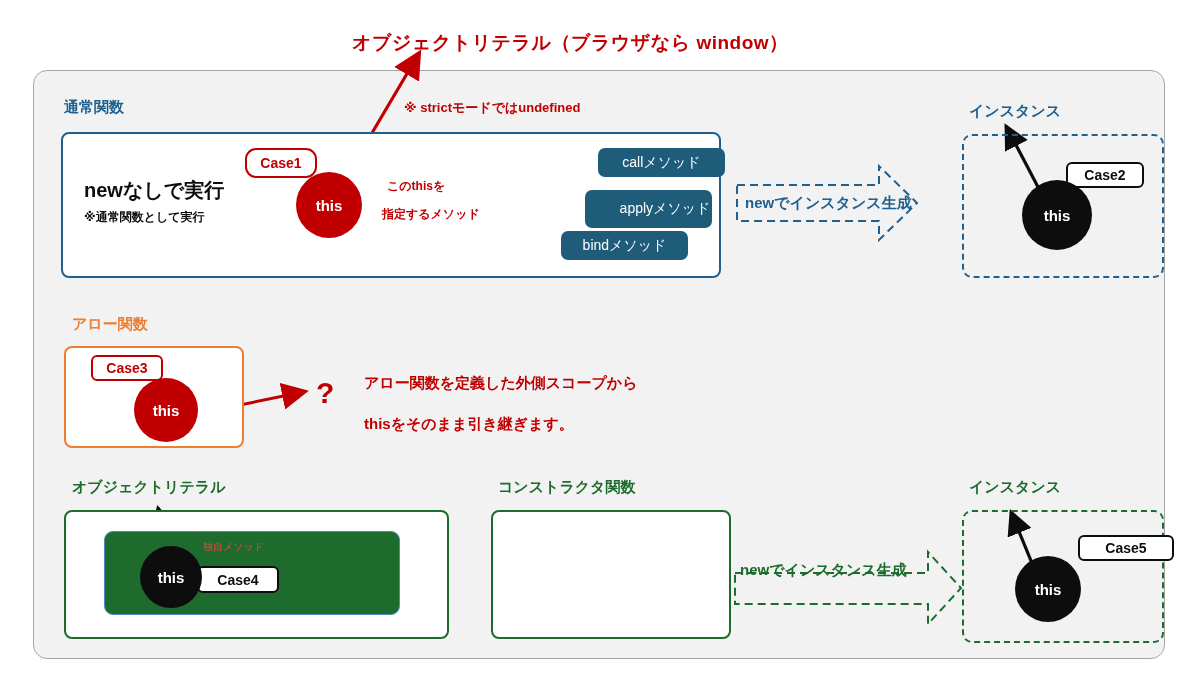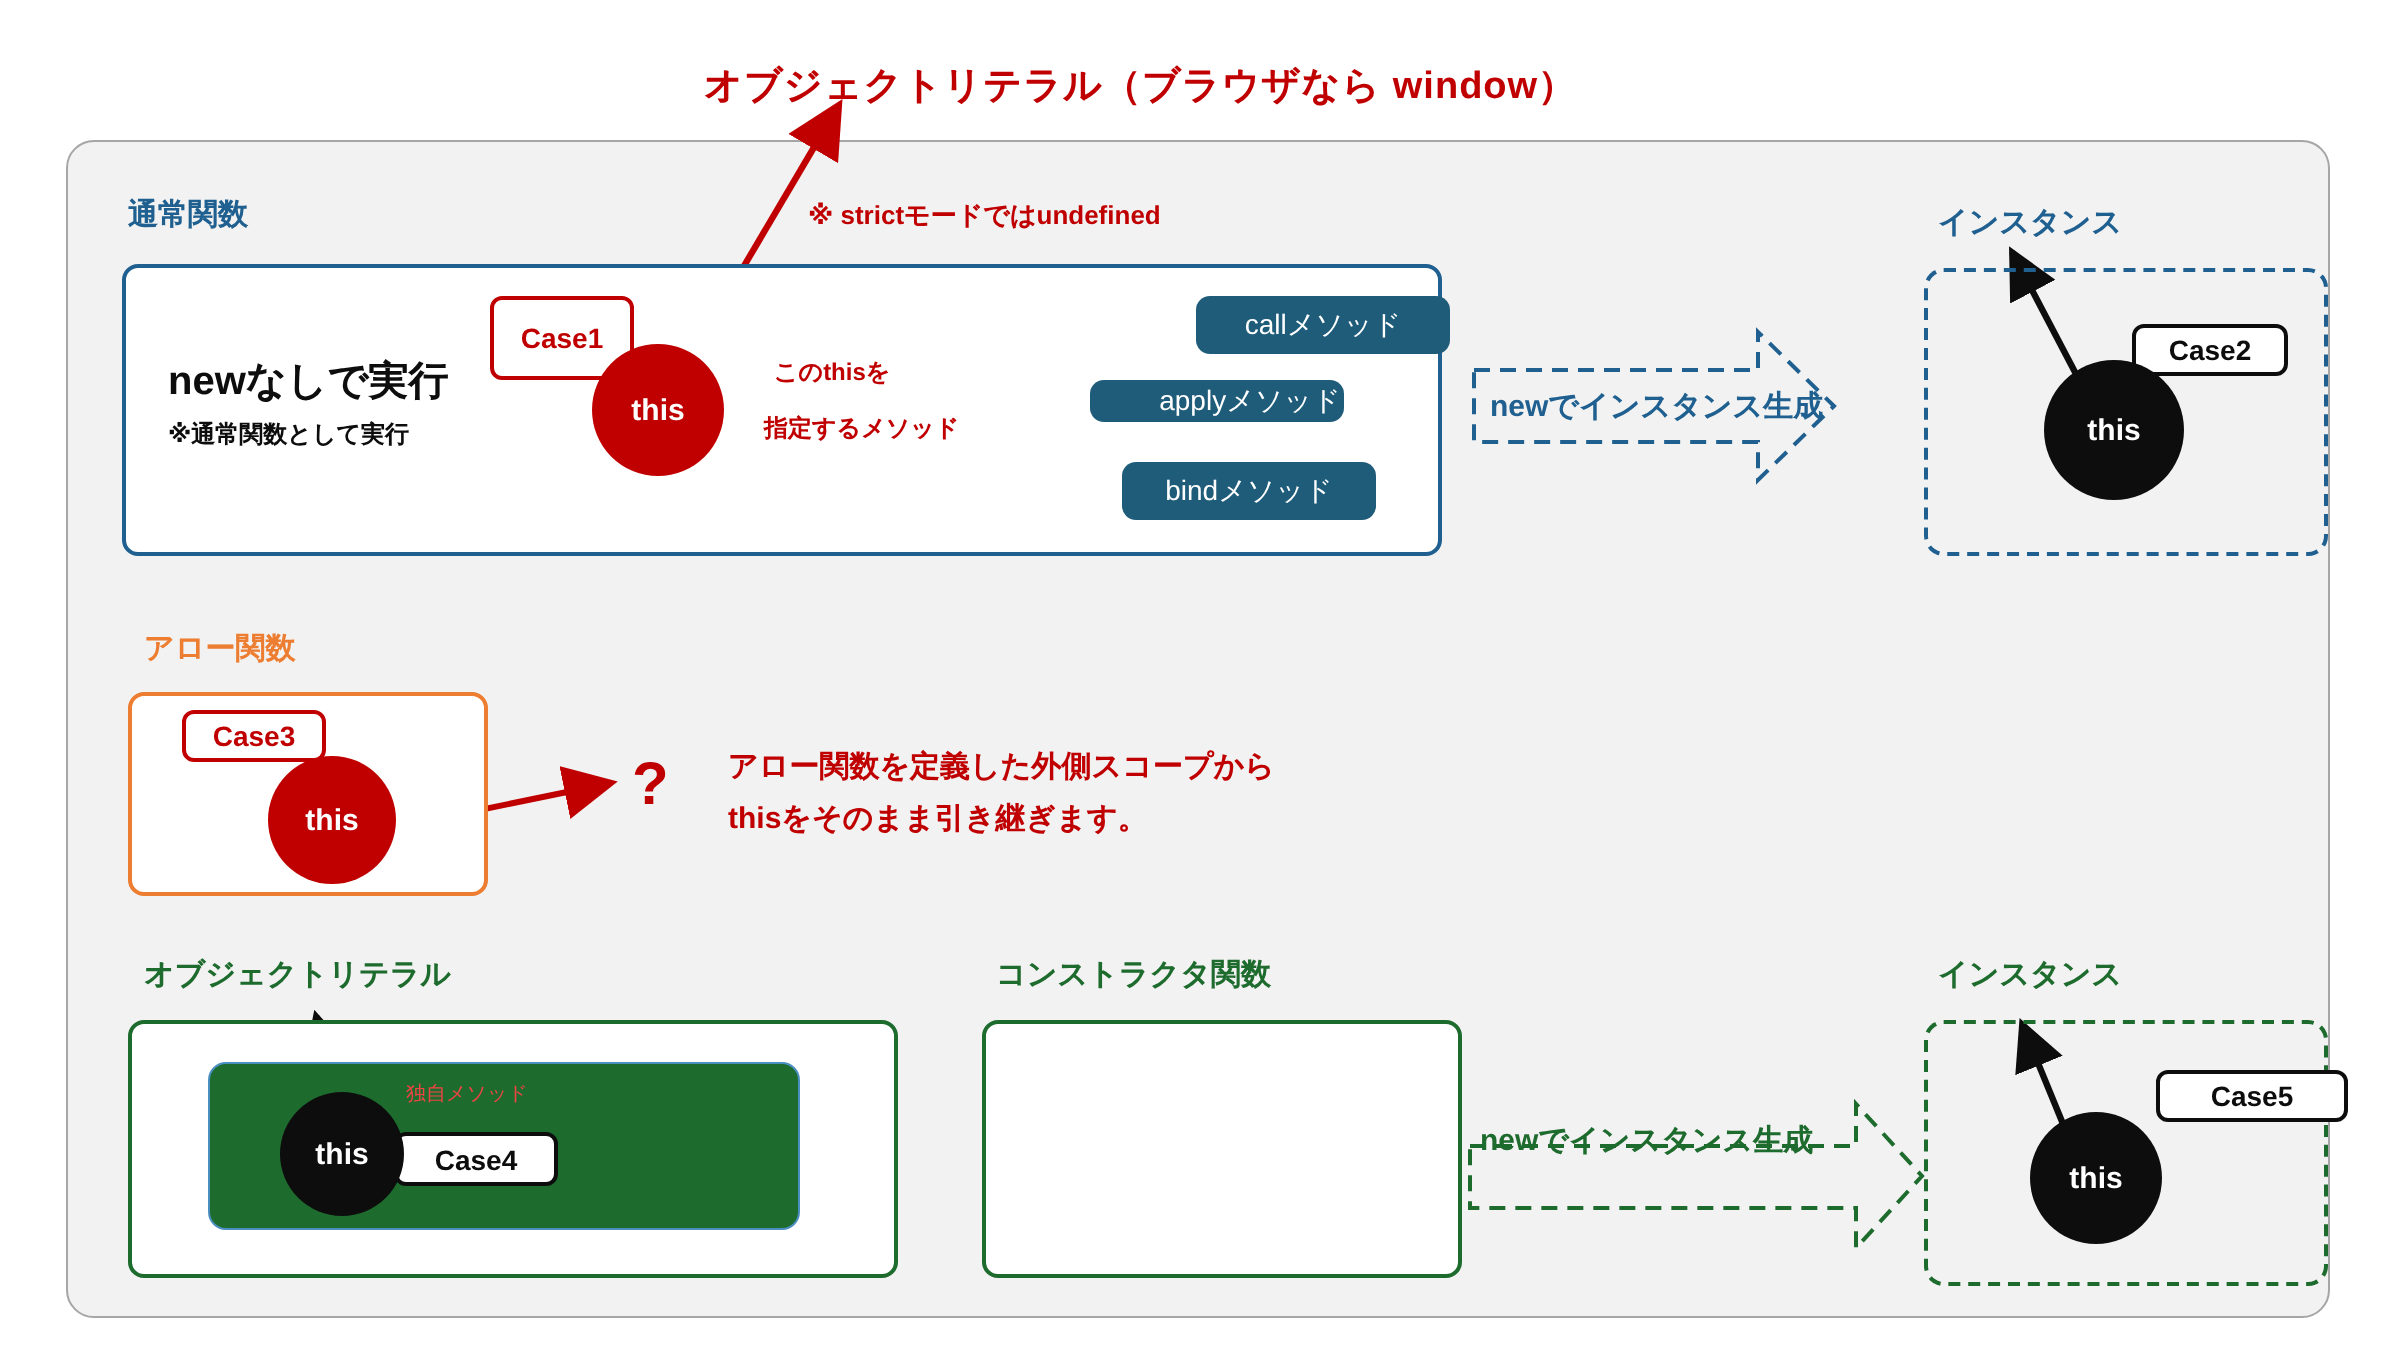--- a/index.html
+++ b/index.html
@@ -142,31 +142,31 @@
   </g>
 </svg>
 
 <div class="abs caption cap-blue" style="left:64px;top:98px;">通常関数</div>
 
 <div class="abs box box-blue" style="left:61px;top:132px;width:660px;height:146px;"></div>
 
 <div class="abs headline" style="left:84px;top:177px;">newなしで実行</div>
 <div class="abs subline" style="left:84px;top:209px;">※通常関数として実行</div>
 
-<div class="abs case-tag case-red" style="left:245px;top:148px;width:72px;height:42px;">Case1</div>
+<div class="abs case-tag case-red" style="left:245px;top:148px;width:72px;height:30px;border-radius:11px;">Case1</div>
 
 <div class="abs circle circle-red" style="left:296px;top:172px;width:66px;height:66px;">this</div>
 
 <div class="abs note-red" style="left:404px;top:99px;font-size:13px;">※ strictモードではundefined</div>
 
 <div class="abs note-red" style="left:387px;top:178px;font-size:12px;">このthisを</div>
 <div class="abs note-red" style="left:382px;top:206px;font-size:12px;">指定するメソッド</div>
 
 <div class="abs method-pill" style="left:561px;top:148px;width:127px;height:29px;margin-left:37px;">callメソッド</div>
-<div class="abs method-pill" style="left:545px;top:190px;width:127px;height:21px;padding-left:33px;">applyメソッド</div>
+<div class="abs method-pill" style="left:585px;top:190px;width:127px;height:38px;padding-left:33px;">applyメソッド</div>
 <div class="abs method-pill" style="left:561px;top:231px;width:127px;height:29px;">bindメソッド</div>
 
 <div class="abs caption cap-blue" style="left:969px;top:102px;">インスタンス</div>
 
 <div class="abs box-dash-blue" style="left:962px;top:134px;width:198px;height:140px;"></div>
 
 <div class="abs arrow-label lab-blue" style="left:745px;top:194px;">newでインスタンス生成</div>
 
 <div class="abs case-tag case-black" style="left:1066px;top:162px;width:78px;height:26px;">Case2</div>
 
@@ -176,21 +176,21 @@
 
 <div class="abs box box-orange" style="left:64px;top:346px;width:180px;height:102px;"></div>
 
 <div class="abs case-tag case-red" style="left:91px;top:355px;width:72px;height:26px;">Case3</div>
 
 <div class="abs circle circle-red" style="left:134px;top:378px;width:64px;height:64px;">this</div>
 
 <div class="abs qmark" style="left:316px;top:378px;">?</div>
 
 <div class="abs note-red" style="left:364px;top:374px;font-size:15px;">アロー関数を定義した外側スコープから</div>
-<div class="abs note-red" style="left:364px;top:400px;font-size:15px;">thisをそのまま引き継ぎます。</div>
+<div class="abs note-red" style="left:364px;top:415px;font-size:15px;">thisをそのまま引き継ぎます。</div>
 
 <div class="abs caption cap-green" style="left:72px;top:478px;text-align:right;">オブジェクトリテラル</div>
 
 <div class="abs box box-green" style="left:64px;top:510px;width:385px;height:129px;"></div>
 
 <div class="abs inner-green-box" style="left:104px;top:531px;width:296px;height:84px;"></div>
 
 <div class="abs green-box-label" style="left:203px;top:540px;">独自メソッド</div>
 
 <div class="abs case-tag case-black" style="left:197px;top:566px;width:82px;height:27px;">Case4</div>

